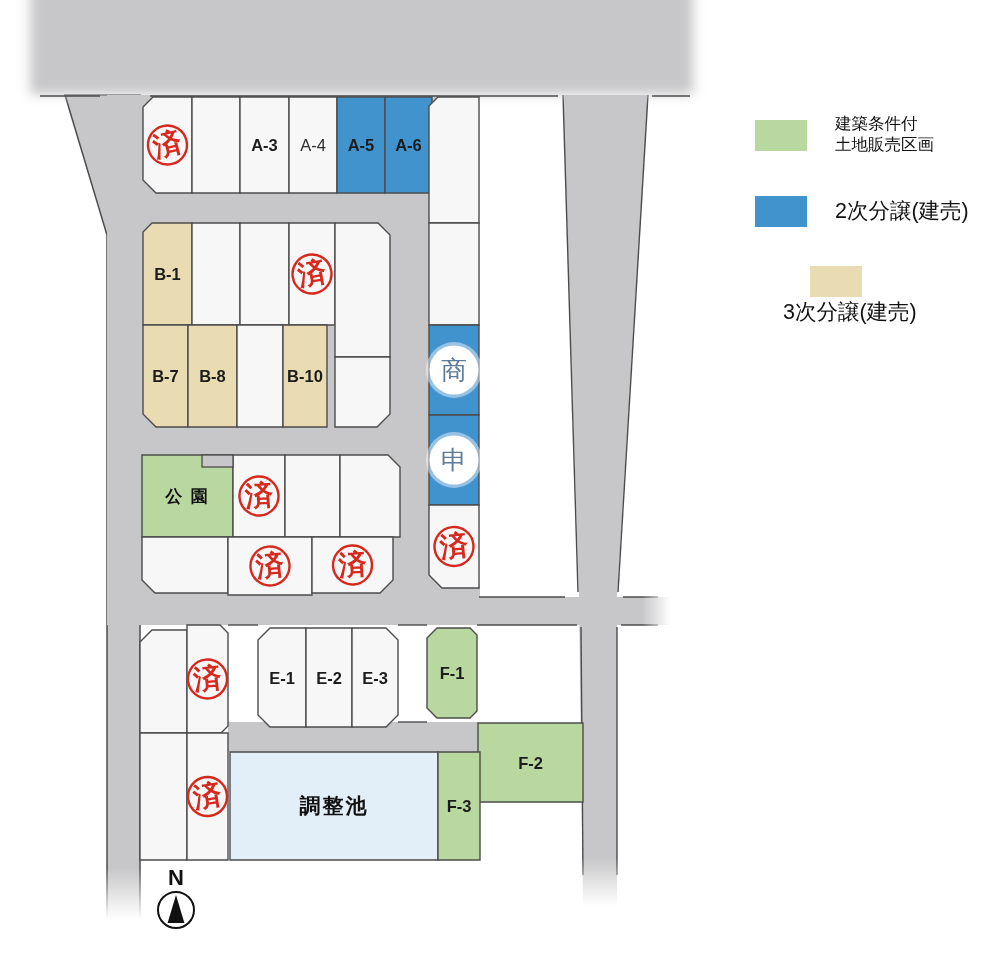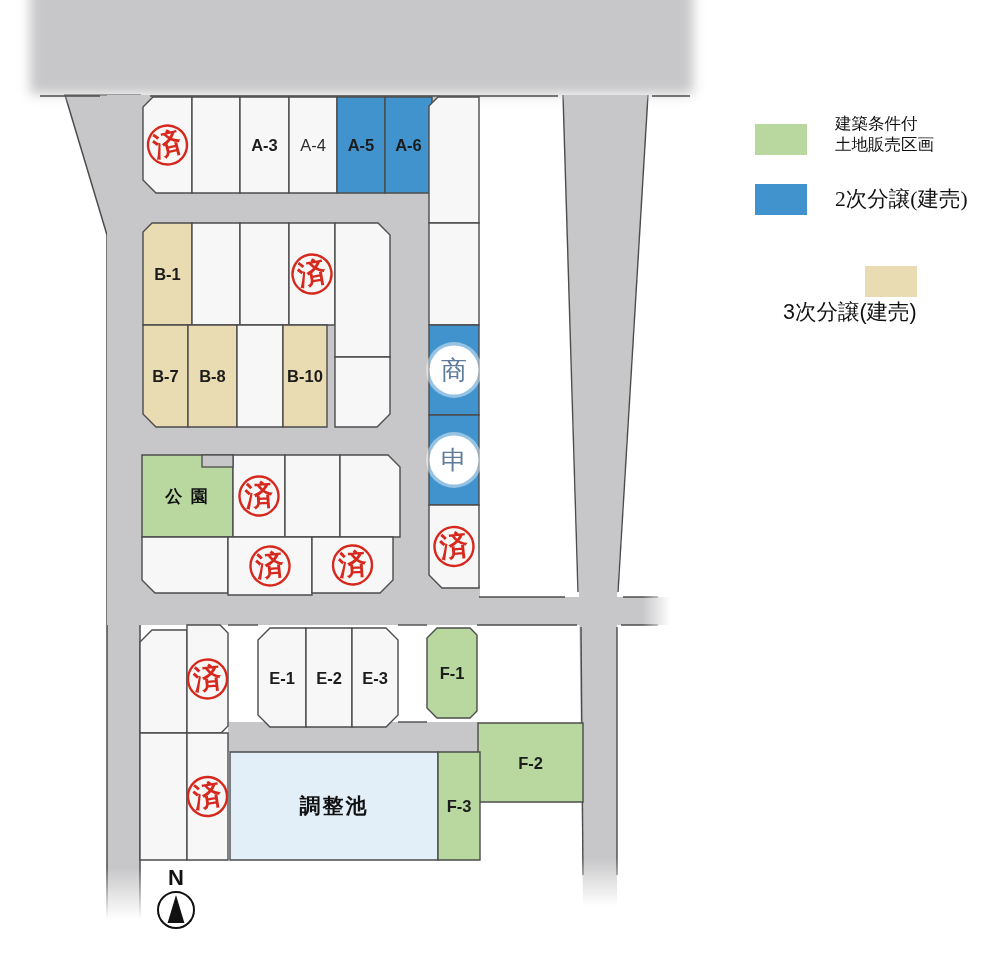--- a/index.html
+++ b/index.html
@@ -5,21 +5,21 @@
   html,body{margin:0;padding:0;background:#fff;}
   .stage{position:relative;width:1000px;height:958px;background:#fff;overflow:hidden;
          font-family:"Liberation Sans","DejaVu Sans",sans-serif;}
   svg{position:absolute;left:0;top:0;}
   .lot-label{font-size:16.5px;font-weight:600;fill:#1c1c1c;text-anchor:middle;}
   .lot-label.light{font-weight:400;fill:#2e2e2e;}
   .park-label{font-size:17px;font-weight:600;fill:#111;text-anchor:middle;letter-spacing:2px;}
   .pond-label{font-size:21px;font-weight:600;fill:#111;text-anchor:middle;letter-spacing:2px;}
   .stamp-text{font-size:28px;font-weight:700;text-anchor:middle;}
   .mark-text{font-size:26px;font-weight:500;text-anchor:middle;}
-  .legend-row{position:absolute;left:755px;display:flex;align-items:flex-end;}
+  .legend-row{position:absolute;left:755px;display:flex;align-items:center;}
   .sw{width:52px;height:31px;flex:0 0 auto;}
   .legend-text-sm{margin-left:28px;font-size:16.5px;line-height:21px;font-weight:500;color:#111;margin-top:-2px;}
   .legend-text-lg{margin-left:28px;font-size:21.5px;line-height:31px;font-weight:500;color:#111;}
   .compass{position:absolute;left:155px;top:866px;width:42px;text-align:center;}
   .compass-n{font-size:22px;font-weight:700;color:#111;line-height:24px;}
   .compass-circle{width:34px;height:34px;border:2.5px solid #111;border-radius:50%;
                   margin:1px auto 0;position:relative;background:#fff;}
   .compass-needle{position:absolute;left:50%;top:2px;transform:translateX(-50%);
                   width:24px;height:28px;background:#111;
                   clip-path:polygon(50% 0,85% 100%,15% 100%);}
@@ -169,21 +169,21 @@
       <rect x="642" y="590" width="36" height="40" fill="url(#gh)"></rect>
     </svg>
 
   <div class="legend-row" style="top:115px;">
     <div class="sw" style="background: rgb(184, 216, 160);"></div>
     <div class="legend-text-sm">
       <div>建築条件付</div>
       <div>土地販売区画</div>
     </div>
   </div>
-  <div class="legend-row" style="top:184px;font-family:Liberation Serif, serif;">
+  <div class="legend-row" style="top:196px;">
     <div class="sw" style="background: rgb(65, 147, 206);"></div>
     <div class="legend-text-lg">2次分譲(建売)</div>
   </div>
   <div class="legend-row" style="top:266px;flex-direction:column;">
     <div class="sw" style="background: rgb(233, 219, 178);"></div>
     <div class="legend-text-lg">3次分譲(建売)</div>
   </div>
 
   <div class="compass">
     <div class="compass-n">N</div>

